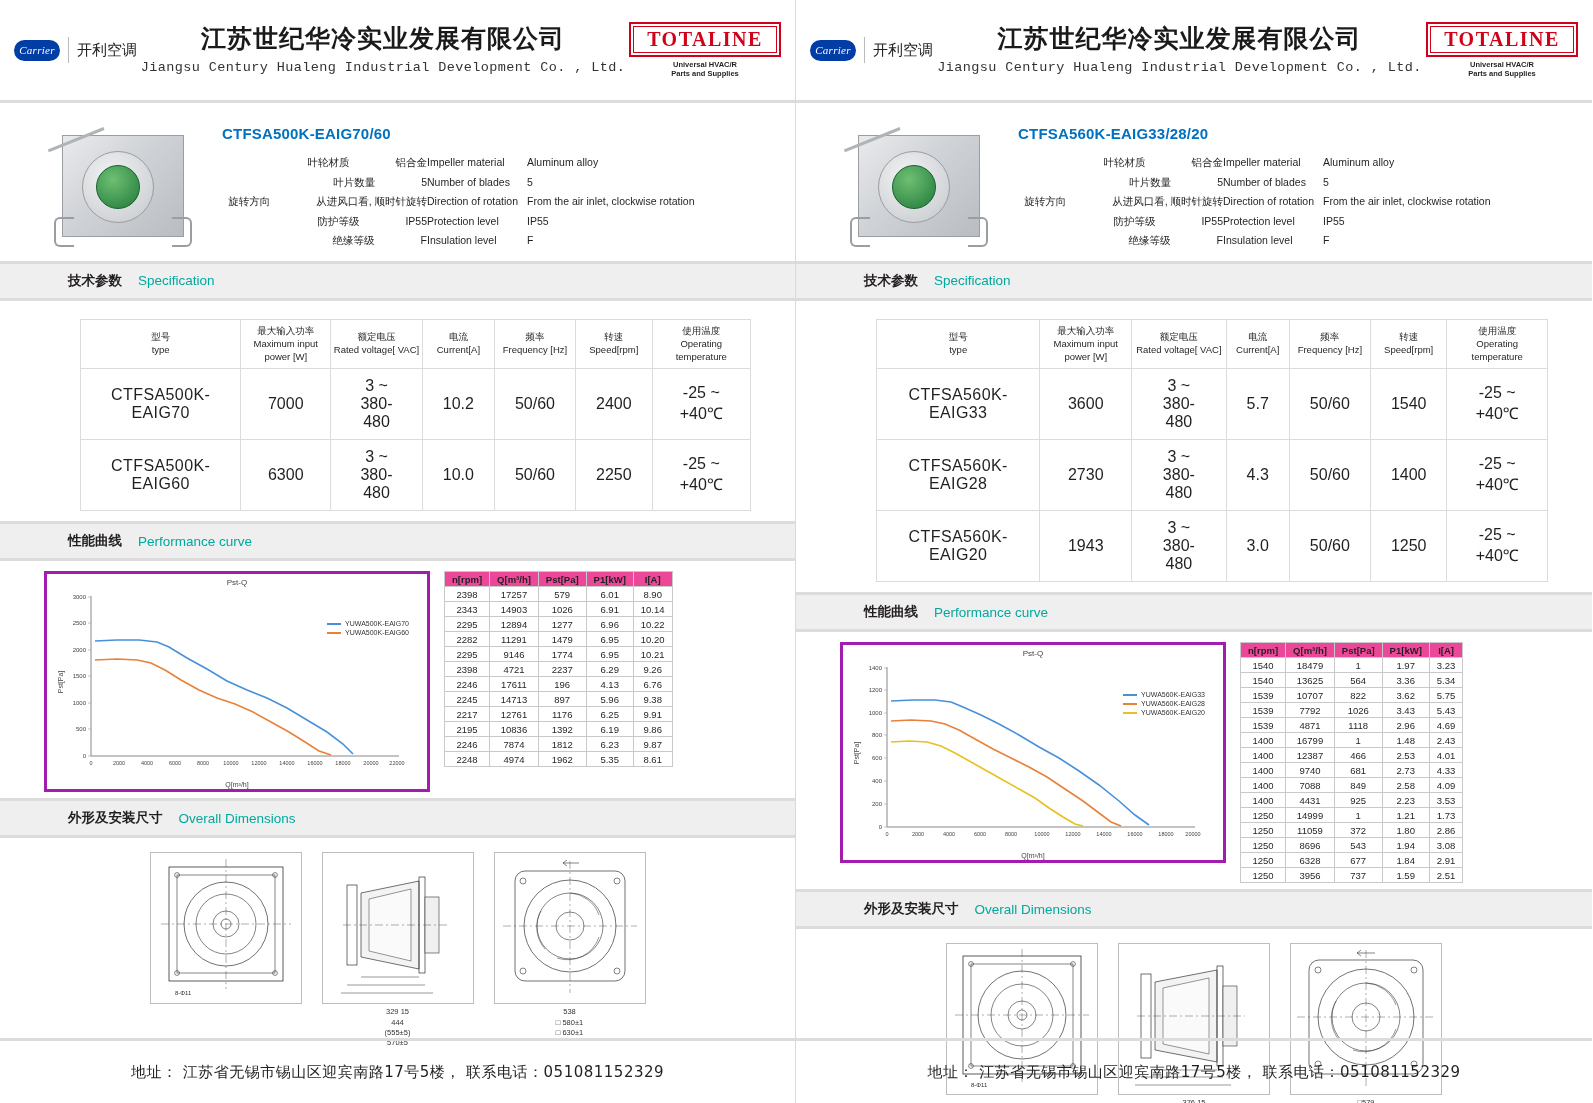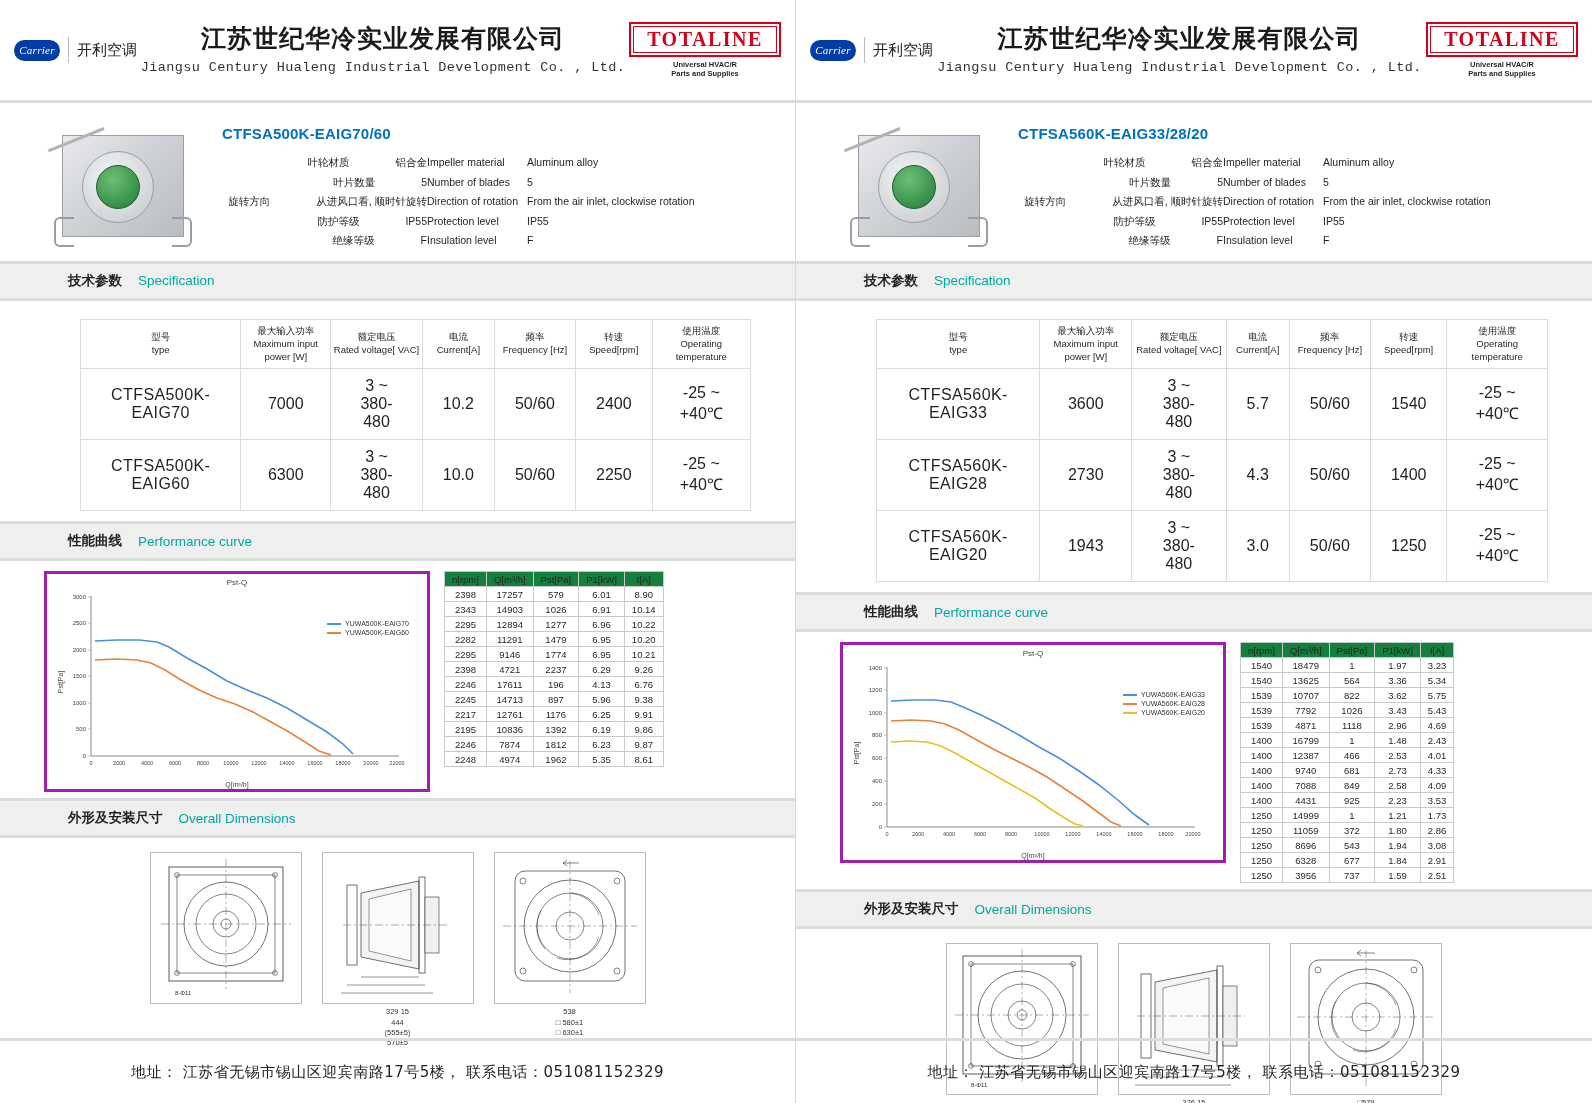--- a/index.html
+++ b/index.html
@@ -93,21 +93,21 @@
   .chartbox{width:380px;height:215px;position:relative;border:3px solid #a21caf;background:#fff;}
   .chart-title{position:absolute;top:4px;left:0;right:0;text-align:center;font-size:8px;color:#444;}
   .chart-ylabel{position:absolute;left:2px;top:50%;transform:translateY(-50%) rotate(-90deg);font-size:7px;color:#444;}
   .chart-xlabel{position:absolute;bottom:1px;left:0;right:0;text-align:center;font-size:7px;color:#444;}
   .legend{position:absolute;right:18px;top:46px;font-size:7px;color:#333;}
   .legend div{display:flex;align-items:center;margin-bottom:2px;}
   .legend i{width:14px;height:2px;display:inline-block;margin-right:4px;}
 
   table.perf-tbl{border-collapse:collapse;font-size:9.5px;margin-left:14px;}
   table.perf-tbl th,table.perf-tbl td{border:1px solid #c9c9c9;padding:1.5px 7px;text-align:center;color:#231f20;}
-  table.perf-tbl th{font-weight:normal;background:#15803d;}
+  table.perf-tbl th{font-weight:bold;background:#ec4899;}
 
   
   .dims{display:flex;justify-content:center;gap:20px;padding:14px 20px 0 20px;box-sizing:border-box;}
   .dimbox{border:1px solid #bdbdbd;background:#fff;position:relative;}
   .d1{width:150px;height:150px;}
   .d2{width:150px;height:150px;}
   .d3{width:150px;height:150px;}
   .dim-caption{font-size:7.5px;color:#333;text-align:center;margin-top:3px;line-height:1.35;}
 
   

